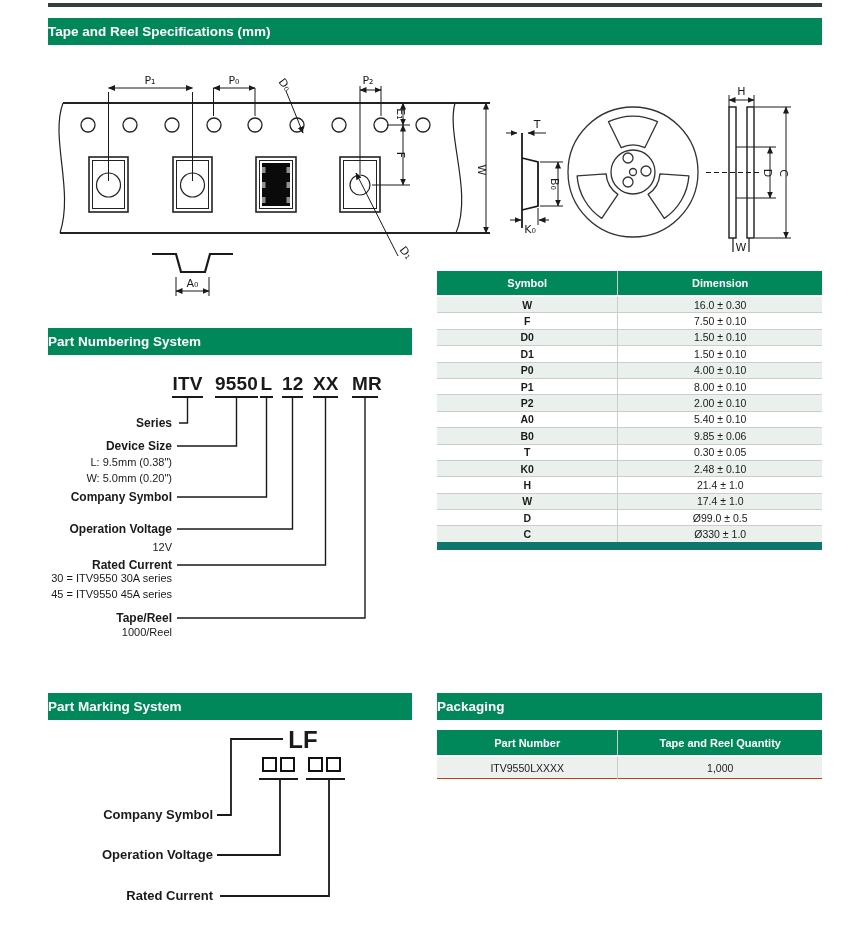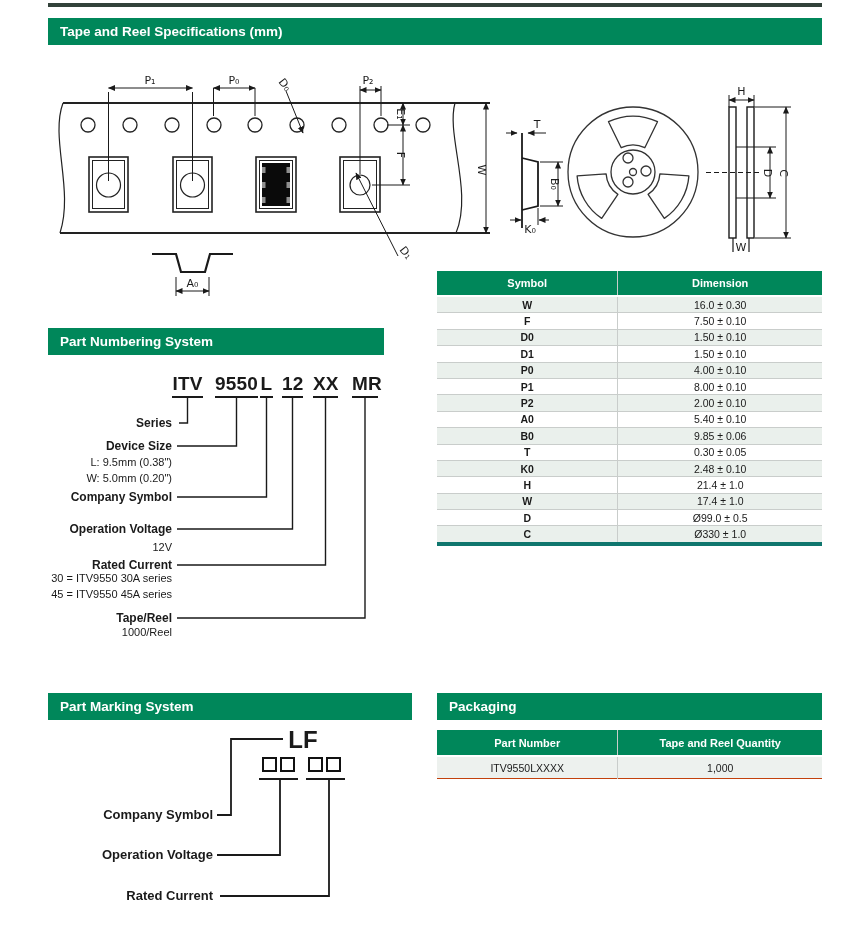--- a/index.html
+++ b/index.html
@@ -1,41 +1,41 @@
 <!DOCTYPE html>
 <html style="--accent-green: #00875A; --row-alt: #eaf0ec; --row-pkg: #edf1ee;"><head>
 <meta charset="utf-8">
 <style>
   html,body{margin:0;padding:0;background:#fff;}
   .page{position:relative;width:860px;height:942px;background:#fff;overflow:hidden;
         font-family:"Liberation Sans",sans-serif;color:#1a1a1a;}
   .abs{position:absolute;}
   .top-rule{left:48px;top:3px;width:774px;height:4px;background:#32423a;}
   .bar{height:27px;line-height:27px;background:var(--accent-green);color:#fff;
-       font-weight:bold;font-size:13.5px;padding-left:12px;box-sizing:border-box;}
+       font-weight:bold;font-size:13.5px;padding-left:0;box-sizing:border-box;}
   .bar1{left:48px;top:18px;width:774px;}
-  .bar2{left:48px;top:328px;width:336px;}
+  .bar2{left:48px;top:328px;width:364px;}
   .bar3{left:48px;top:693px;width:364px;}
   .bar4{left:437px;top:693px;width:385px;}
 
   svg.drawing{left:0;top:0;width:860px;height:942px;pointer-events:none;}
   svg.drawing text{font-family:"DejaVu Sans",sans-serif;font-size:11px;fill:#1a1a1a;stroke:none;}
 
   
   .tbl{border-collapse:collapse;width:100%;table-layout:fixed;}
   .tbl col.c1{width:47%;} .tbl col.c2{width:53%;}
   .tbl th{background:var(--accent-green);color:#fff;font-weight:bold;font-size:11px;
           text-align:center;padding:0;border-bottom:2px solid #fff;}
   .tbl td{text-align:center;font-size:10.5px;padding:0;}
   .tbl th:nth-child(2), .tbl td:nth-child(2){border-left:1px solid #c9cdcb;}
   .spec th{height:24px;}
   .spec td{height:15.4px;}
   .spec tbody tr + tr td{border-top:1px solid #c9cdcb;}
   .spec tbody tr:nth-child(odd){background:var(--row-alt);}
-  .spec table{border-bottom:4px solid #0f766e;}
+  .spec table{border-bottom:8px solid #0f766e;}
   td.sym{font-weight:bold;}
   .pkg th{height:25px;}
   .pkg td{height:21px;}
   .pkg tbody tr{background:var(--row-pkg);}
   .pkg table{border-bottom:1px solid #c2410c;}
 
   
   .code-seg{top:373px;height:24px;font-weight:bold;font-size:19px;text-align:center;
             letter-spacing:0.2px;}
   .pn-label{font-weight:bold;font-size:12px;height:18px;line-height:18px;right:688px;

